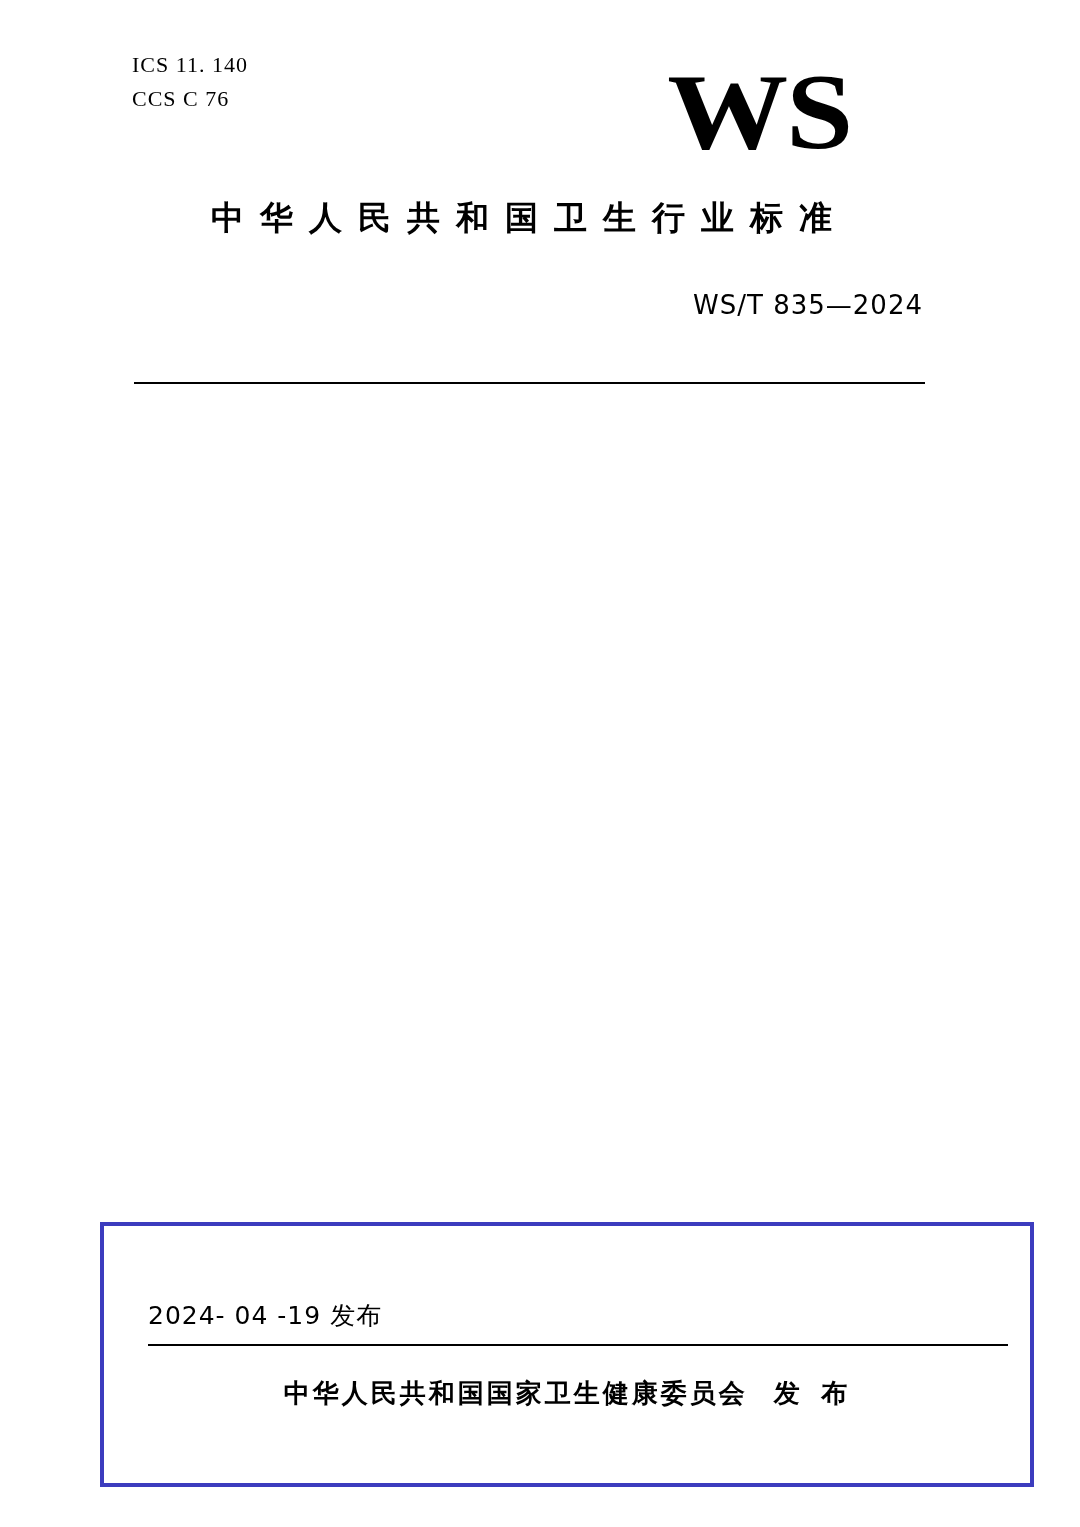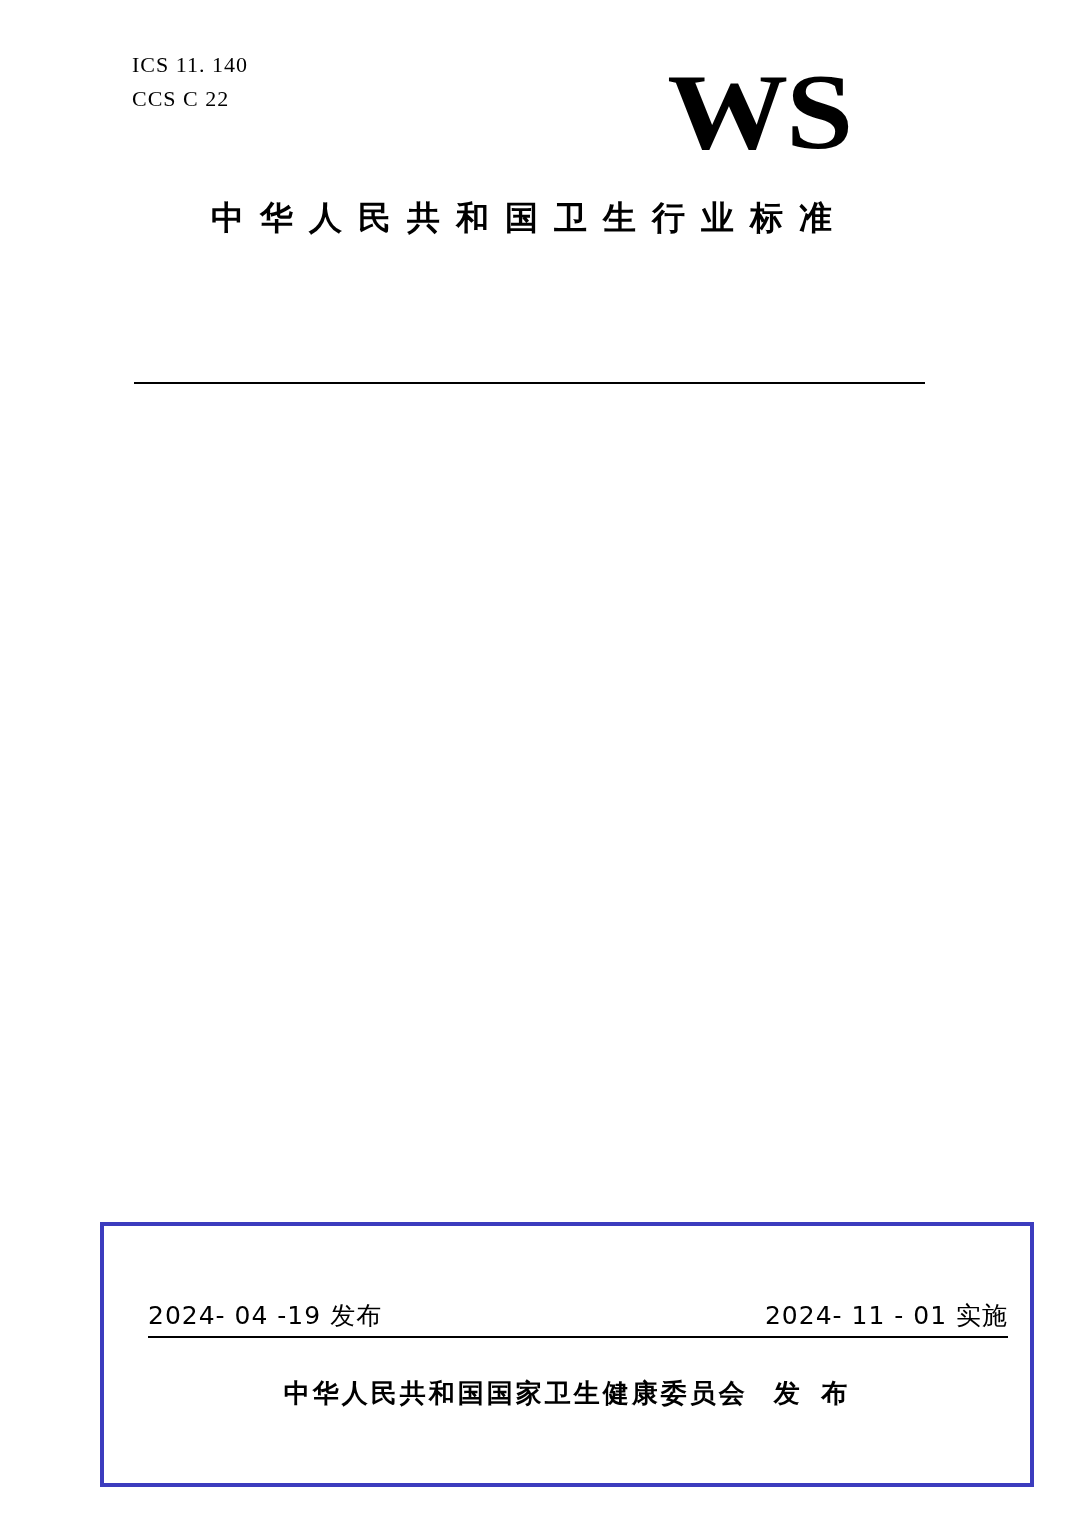--- a/index.html
+++ b/index.html
@@ -125,21 +125,21 @@
   .dates-row {
     position: absolute;
     left: 44px;
     right: 22px;
     top: 62px;
     height: 44px;
     display: flex;
     justify-content: space-between;
     align-items: flex-end;
     border-bottom: 2px solid #000;
-    padding-bottom: 4px;
+    padding-bottom: 12px;
   }
   .date-text {
     font-family: "DejaVu Sans", sans-serif;
     font-size: 25px;
     letter-spacing: 1px;
     white-space: nowrap;
   }
 
   .issuer {
     position: absolute;
@@ -154,35 +154,35 @@
   }
   .issuer .gap { display: inline-block; width: 26px; }
 </style>
 </head>
 <body>
 
 <div class="page">
 
   <div class="codes">
     <div>ICS 11. 140</div>
-    <div>CCS C 22</div>
+    <div>CCS C 76</div>
   </div>
 
   <div class="ws-logo">WS</div>
 
   <div class="std-title">中华人民共和国卫生行业标准</div>
 
+  <div class="std-number">WS/T 835—2024</div>
 
   <div class="rule"></div>
 
 
 
   <div class="footer-box">
     <div class="dates-row">
       <span class="date-text">2024- 04 -19 发布</span>
-      <span class="date-text">2024- 11 - 01 实施</span>
     </div>
     <div class="issuer">
       <span>中华人民共和国国家卫生健康委员会</span><span class="gap"></span><span>发 布</span>
     </div>
   </div>
 
 </div>
 
 </body></html>

